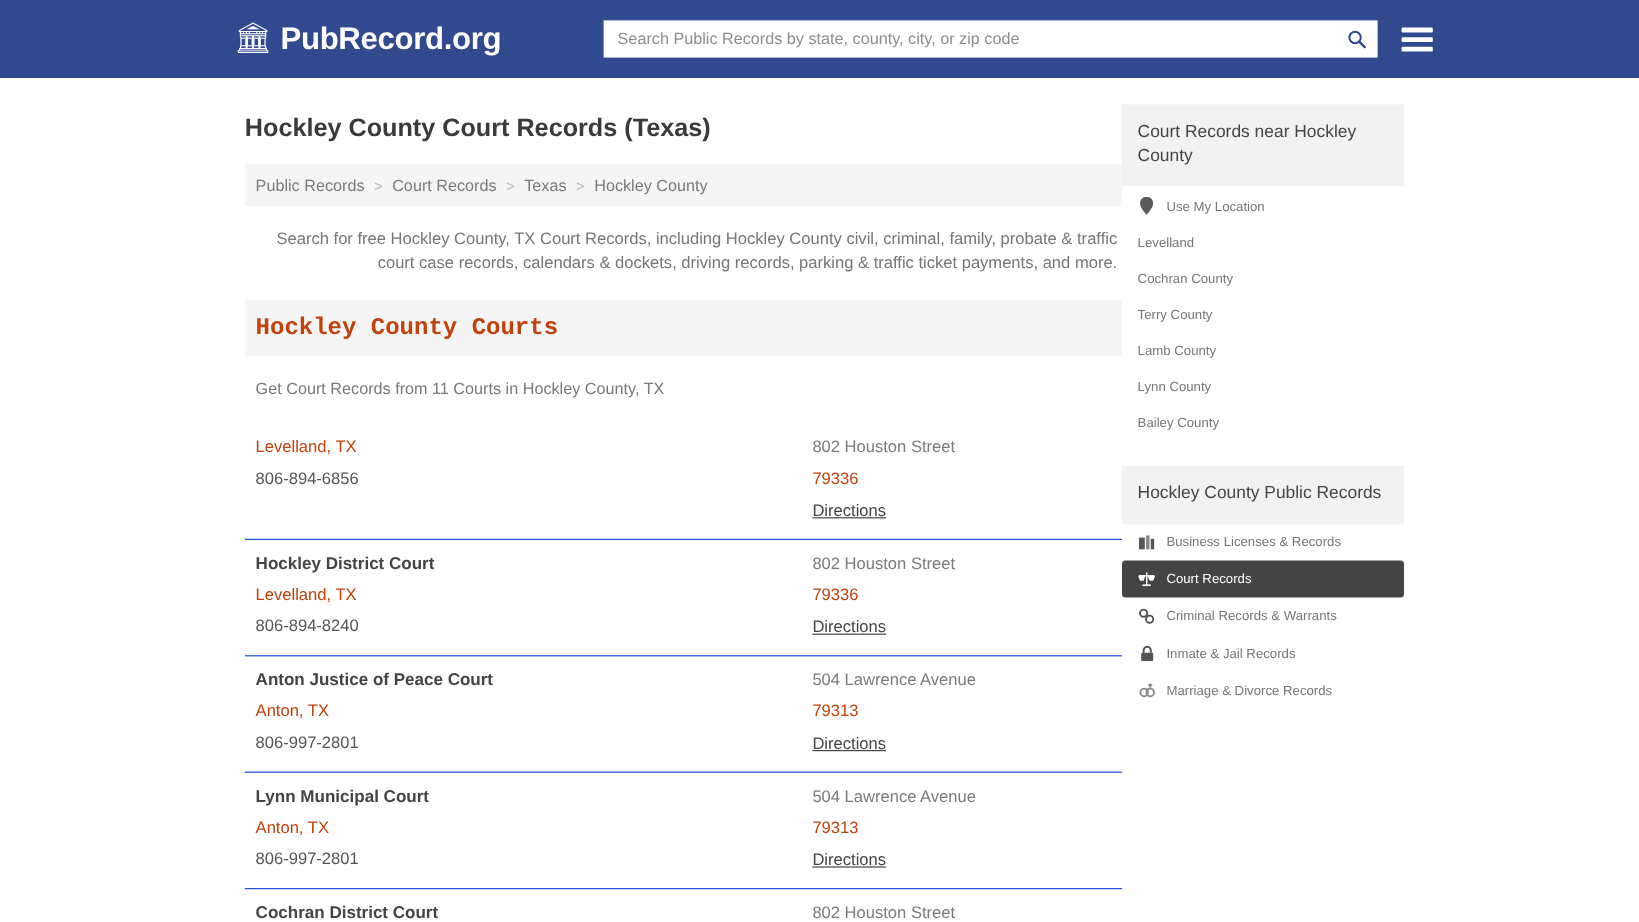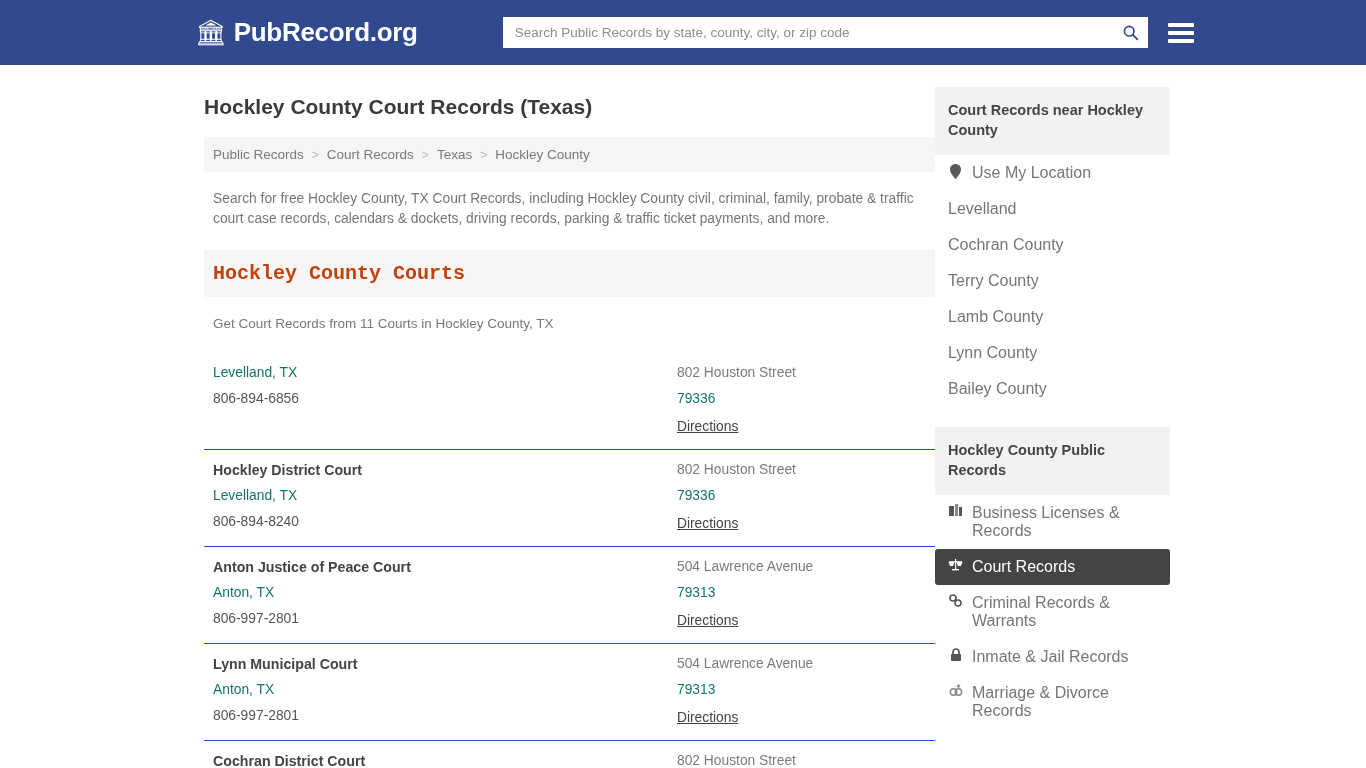--- a/index.html
+++ b/index.html
@@ -116,20 +116,21 @@
     color: #b8b8b8;
     margin: 0 6px;
     font-size: 12px;
   }
   .intro {
     font-size: 13.8px;
     color: #767676;
     line-height: 1.48;
     margin: 17px 0 20px 9px;
     max-width: 718px;
+    text-align: right;
   }
   .section-head {
     background: #f5f5f5;
     padding: 12px 10px 12px 9px;
     font-size: 20px;
     font-weight: bold;
     color: #c2410c;
     font-family: Liberation Mono, monospace;
   }
   .section-sub {
@@ -147,21 +148,21 @@
   .court-left { width: 464px; }
   .court-right { flex: 1; }
   .court-name {
     font-size: 14.2px;
     font-weight: bold;
     color: #444444;
     margin-bottom: 10px;
   }
   .court-city, .court-zip {
     font-size: 13.8px;
-    color: #0f766e;
+    color: #c2410c;
     margin-bottom: 11px;
   }
   .court-phone {
     font-size: 13.8px;
     color: #555555;
   }
   .court-addr {
     font-size: 13.8px;
     color: #7b7b7b;
     margin-bottom: 11px;
@@ -171,31 +172,31 @@
     color: #444444;
     text-decoration: underline;
     cursor: pointer;
   }
 
   
   .side-head {
     background: #f2f2f2;
     padding: 14px 14px 15px 13px;
     font-size: 14.5px;
-    font-weight: bold;
+    font-weight: normal;
     color: #454545;
     line-height: 1.35;
   }
   .side-list { margin: 0 0 20px 0; }
   .side-item {
     padding: 9px 10px 9px 13px;
-    font-size: 16px;
+    font-size: 11px;
     color: #767676;
     display: flex;
-    align-items: flex-start;
+    align-items: flex-end;
     gap: 9px;
     cursor: pointer;
   }
   .side-item .ico {
     width: 15px;
     display: inline-flex;
     justify-content: center;
     font-size: 13px;
     color: #555;
     flex: none;

